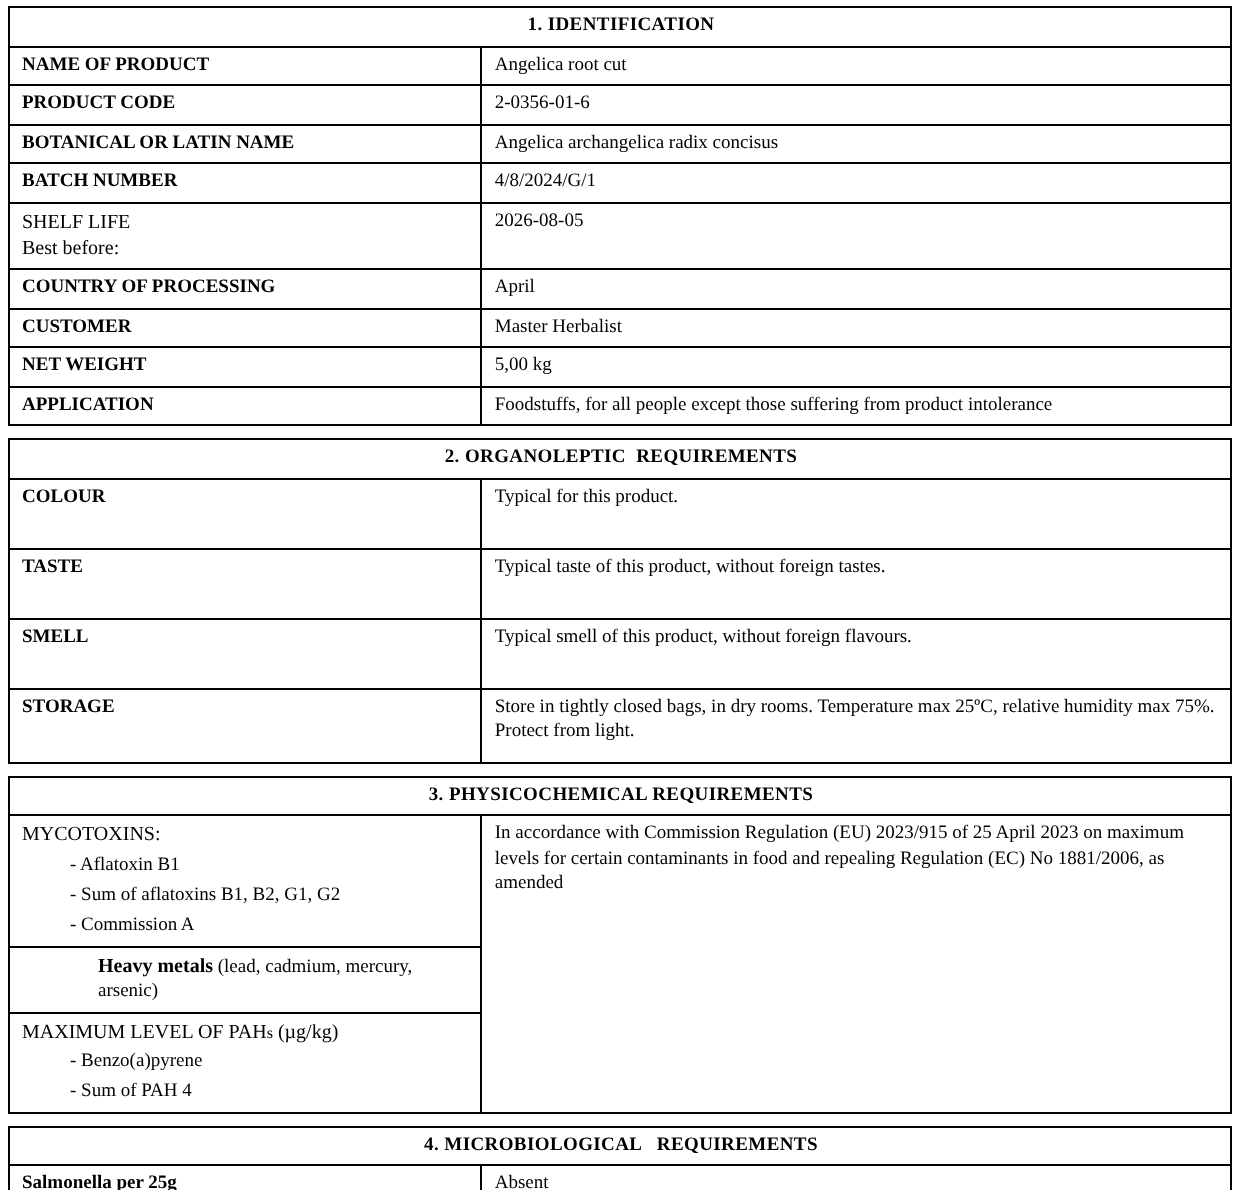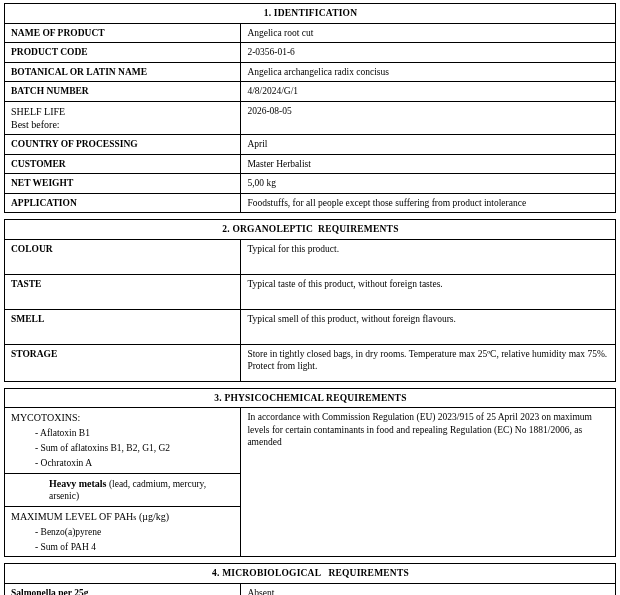--- a/index.html
+++ b/index.html
@@ -181,21 +181,21 @@
       </colgroup>
     <tbody>
       <tr>
         <td class="section-title title-block" colspan="2">3. PHYSICOCHEMICAL REQUIREMENTS</td>
       </tr>
       <tr>
         <td class="label">
           <span class="sub">MYCOTOXINS:</span>
           <span class="listline">- Aflatoxin B1</span>
           <span class="listline">- Sum of aflatoxins B1, B2, G1, G2</span>
-          <span class="listline">- Ochratoxin A</span>
+          <span class="listline">- Commission A</span>
         </td>
         <td class="reg-cell" rowspan="3">In accordance with Commission Regulation (EU) 2023/915 of 25 April 2023 on maximum levels for certain contaminants in food and repealing Regulation (EC) No 1881/2006, as amended</td>
       </tr>
       <tr>
         <td class="label row-tall-cell" style="height:26px;padding-left:44px;">
           <span class="hdr-inline">Heavy metals</span><span class="norm-inline"> (lead, cadmium, mercury, arsenic)</span>
         </td>
       </tr>
       <tr>
         <td class="label">

